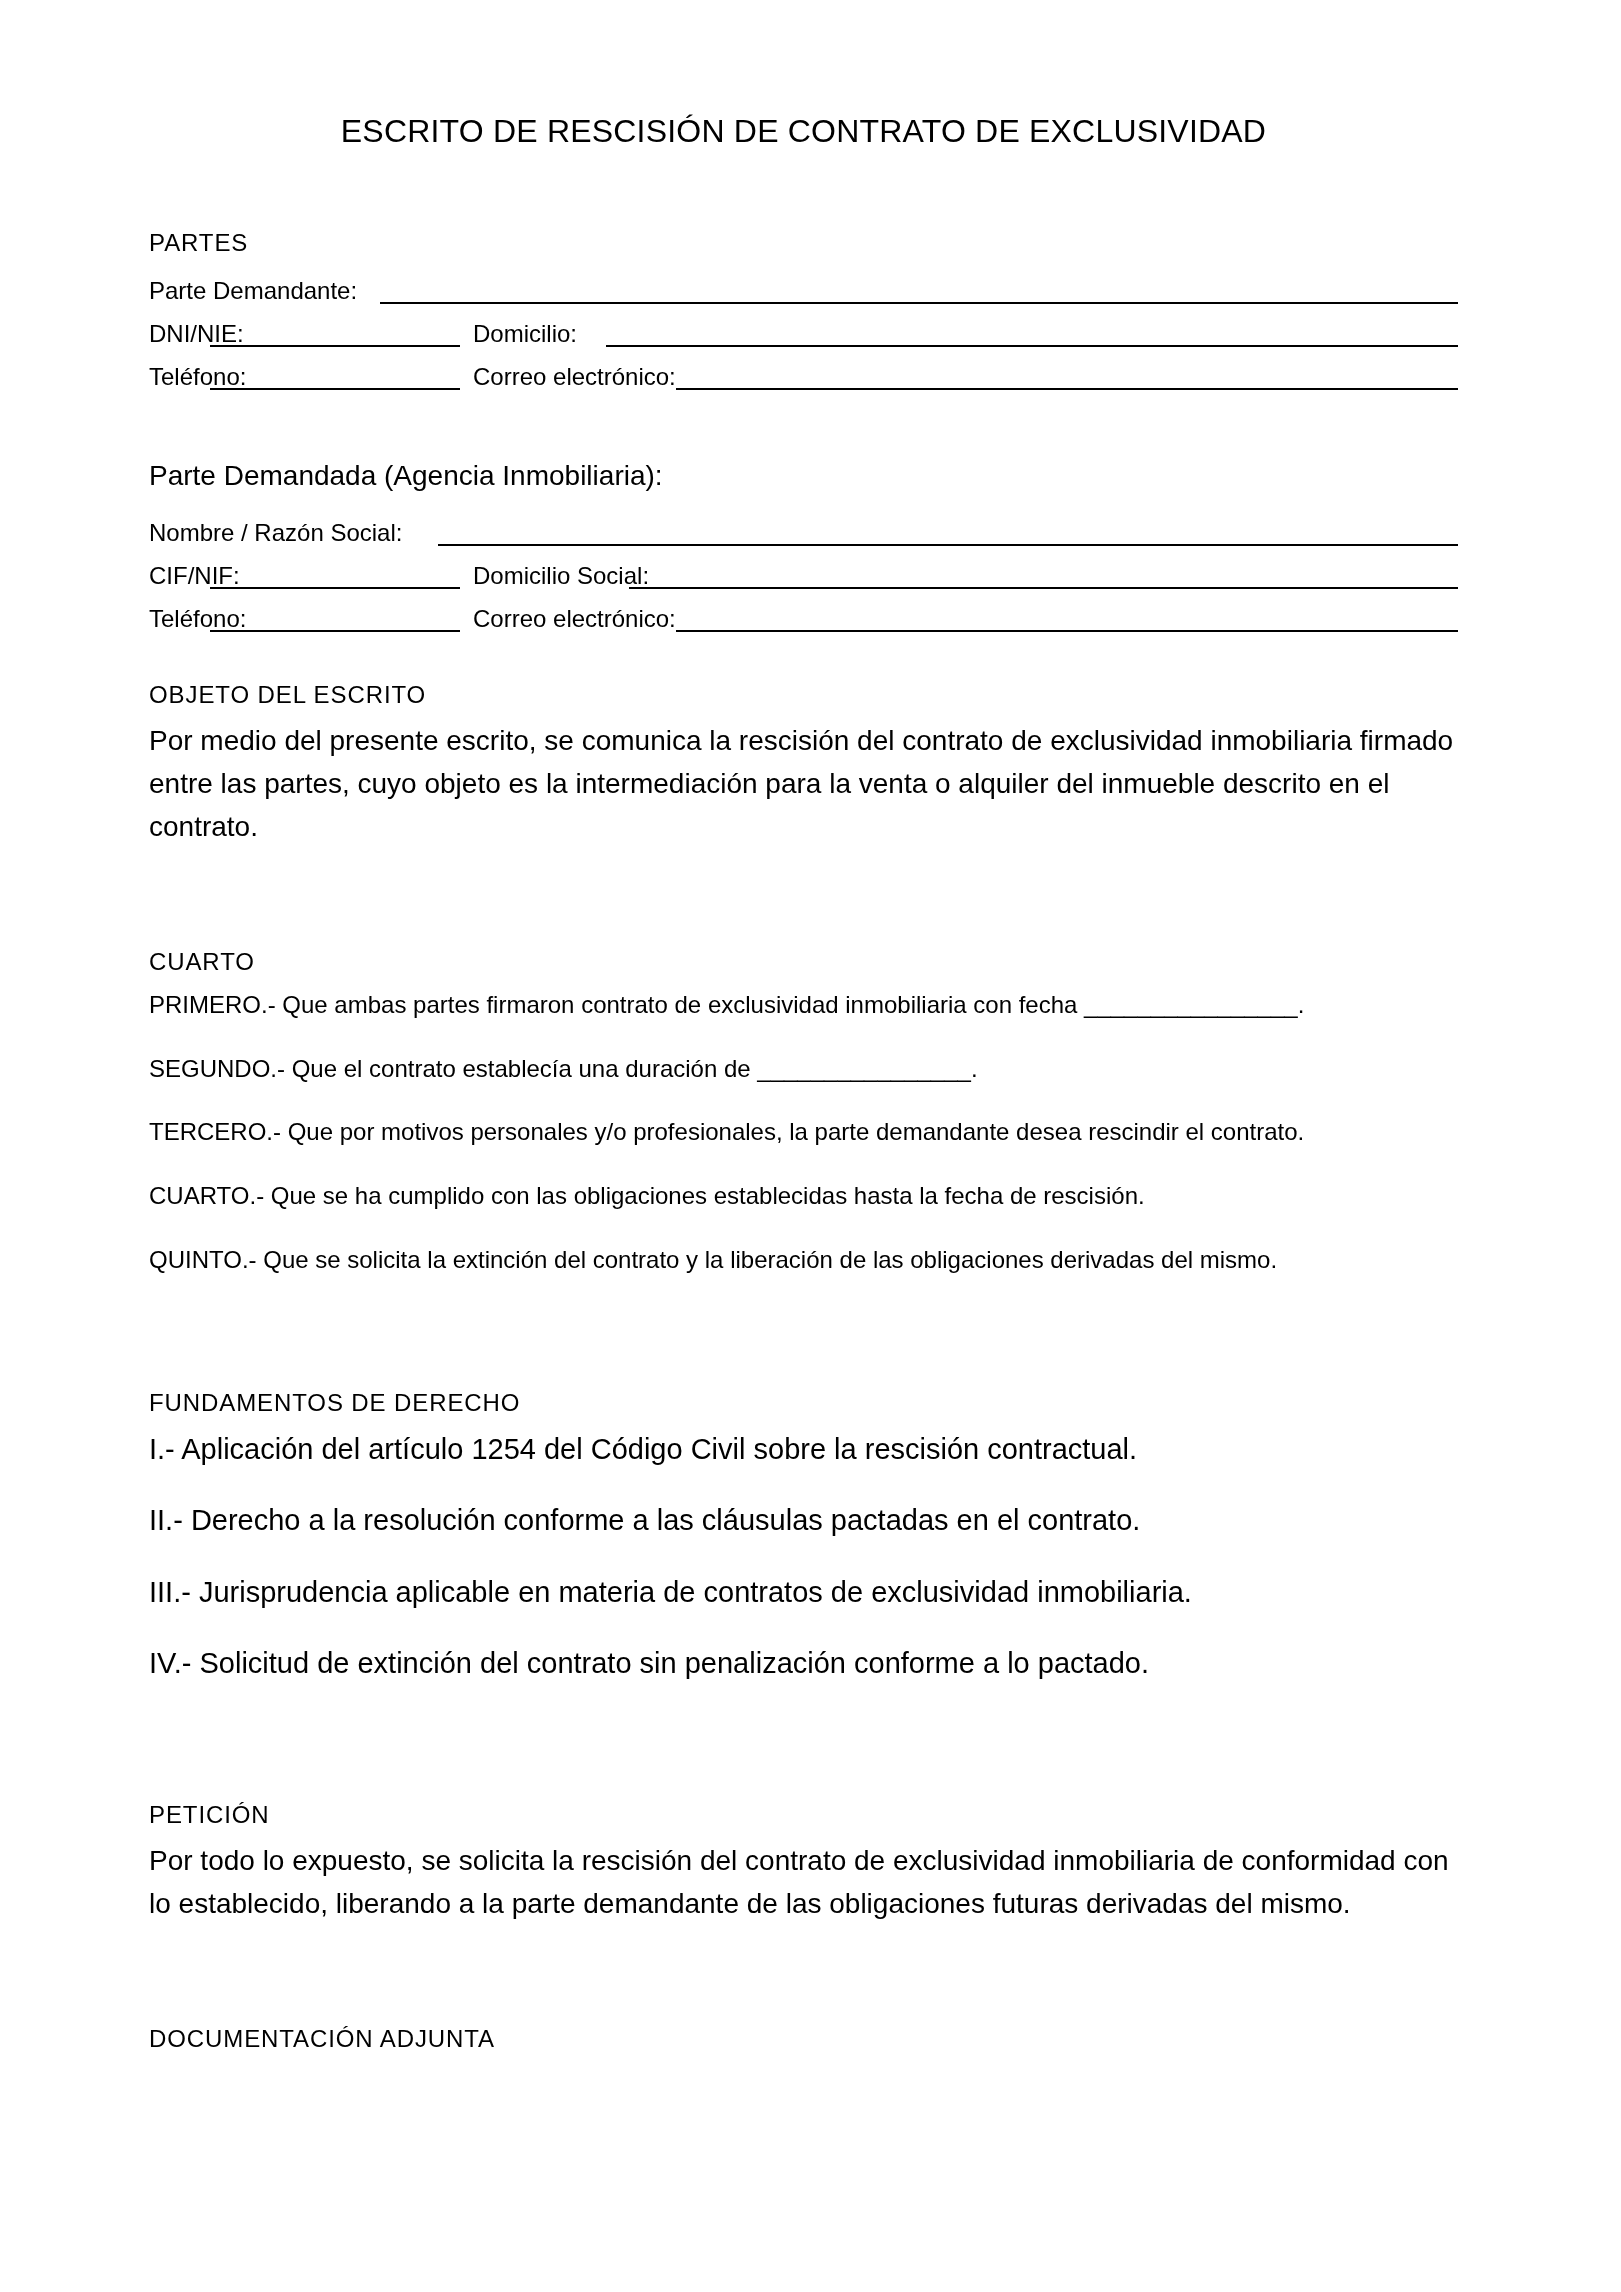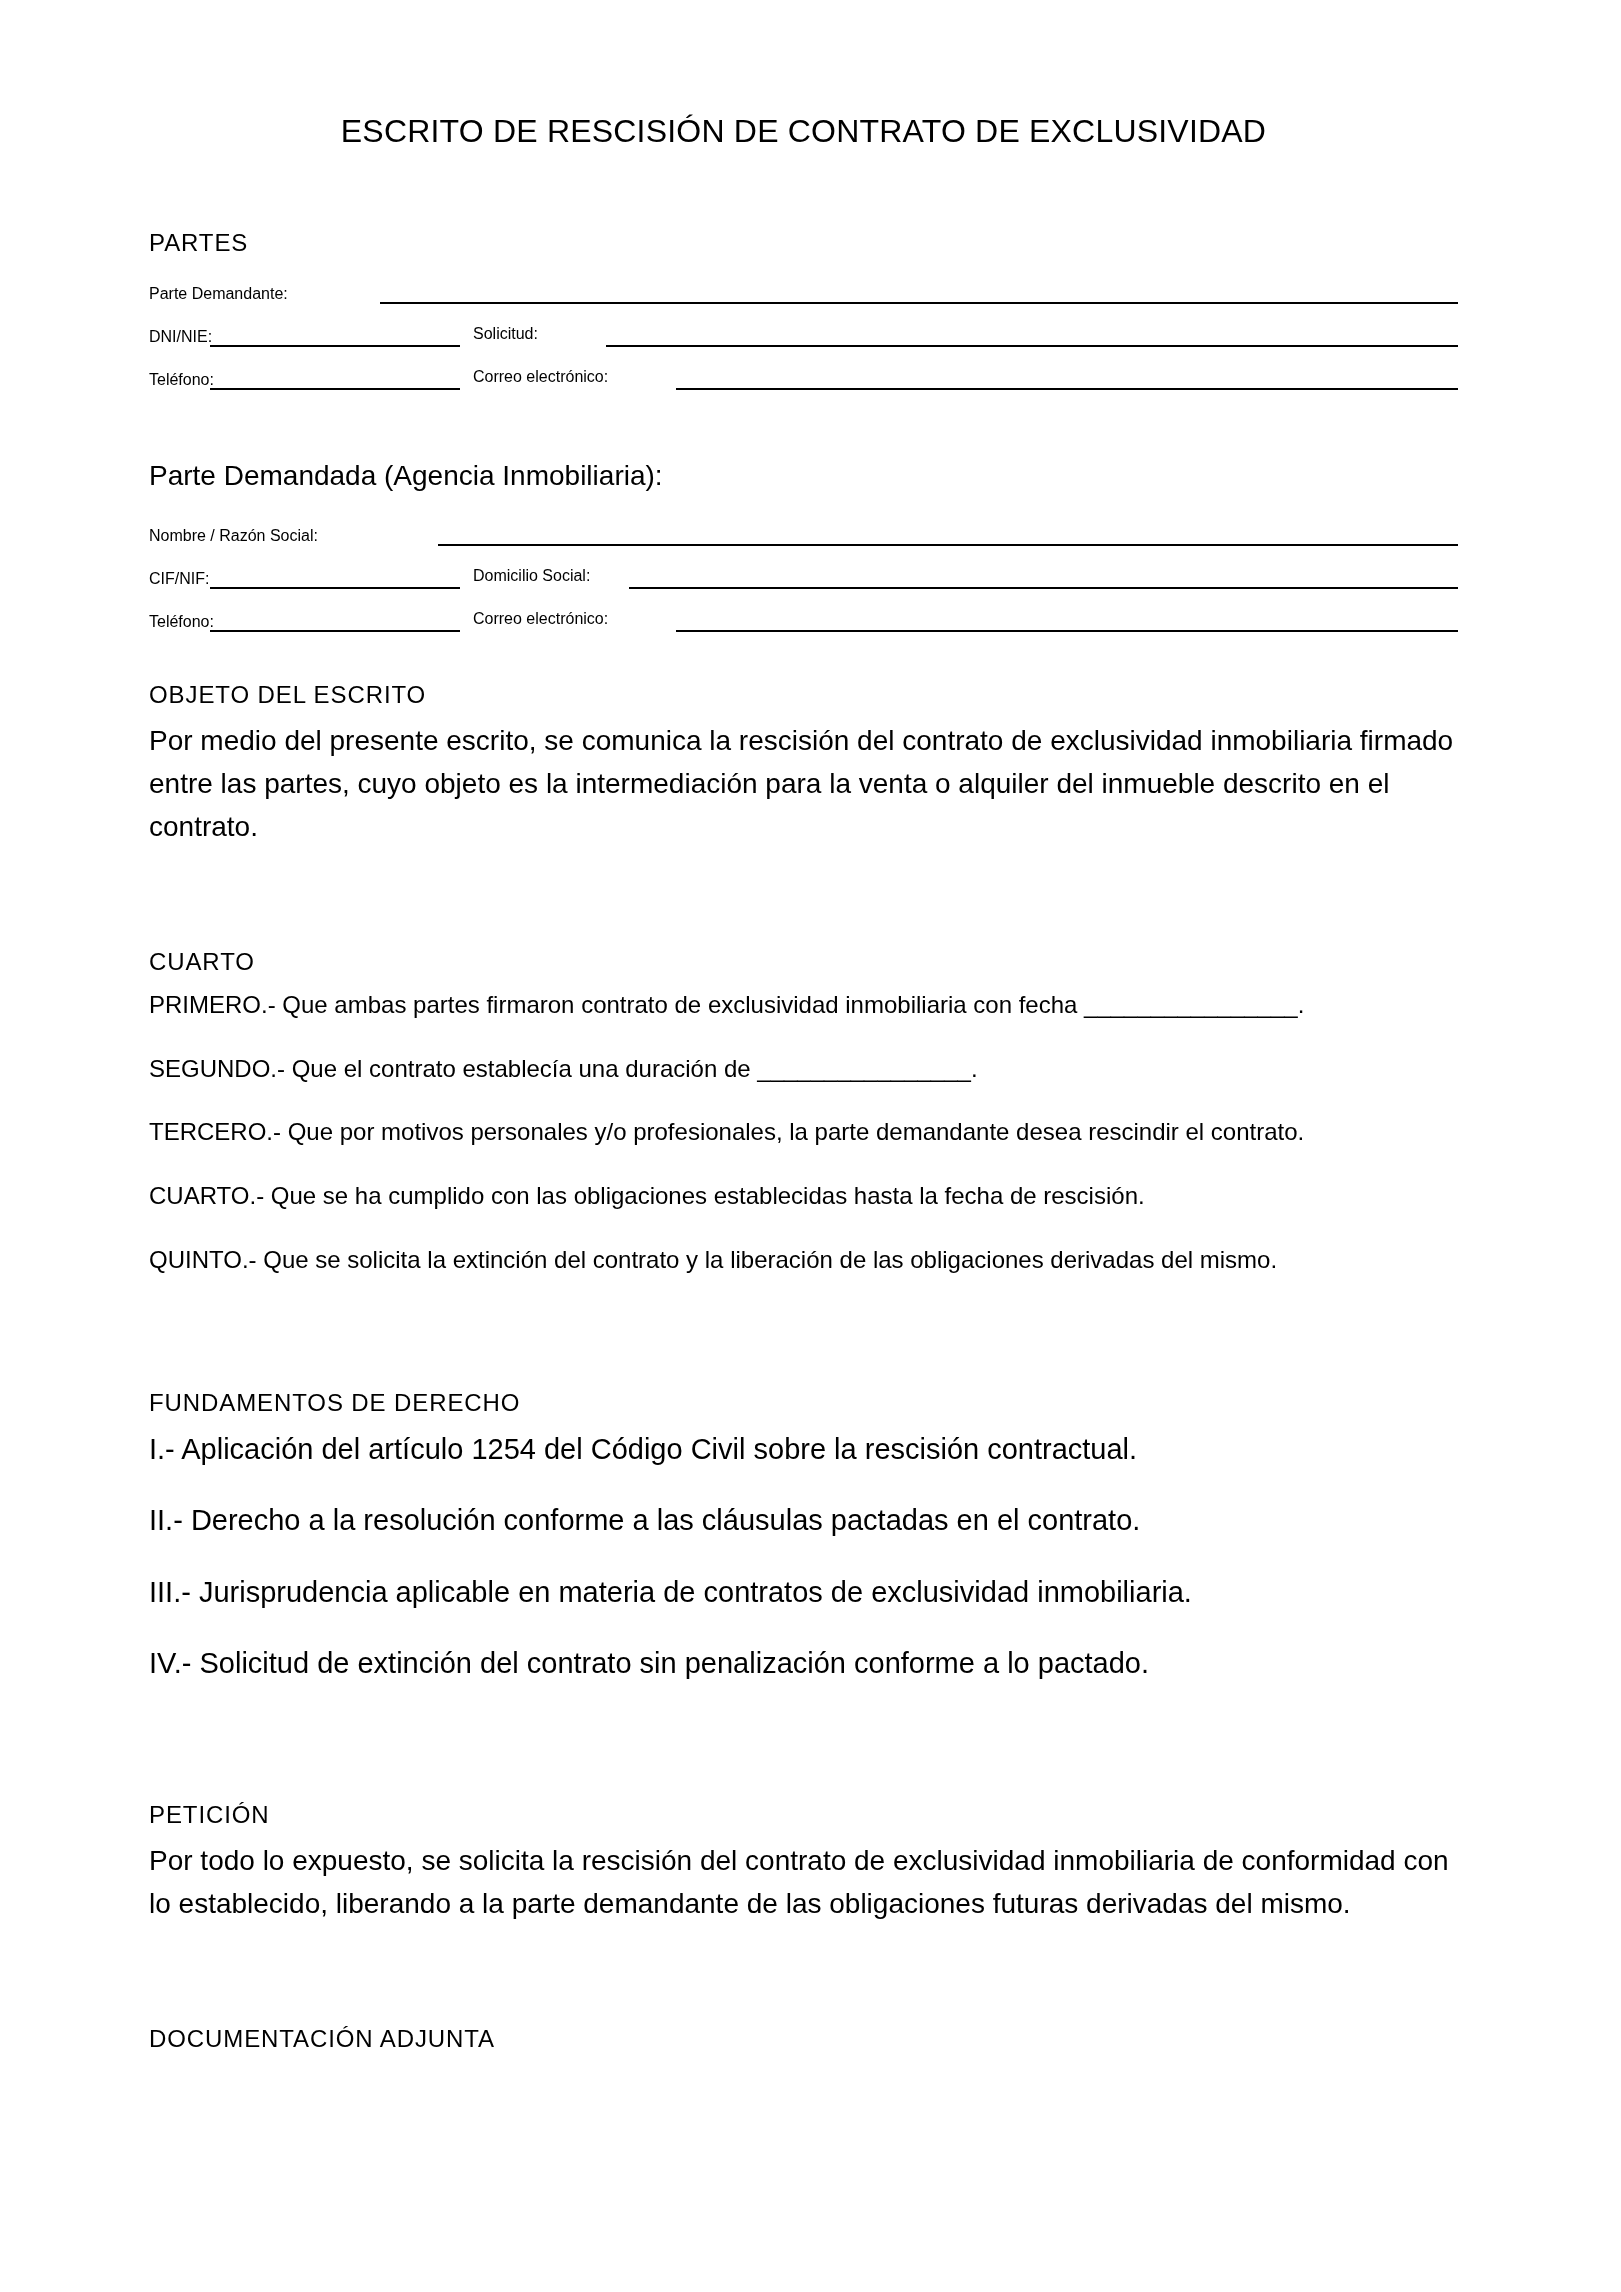--- a/index.html
+++ b/index.html
@@ -60,21 +60,21 @@
   
   .form-row {
     position: relative;
     height: 43px;
     font-size: 24px;
     line-height: 43px;
     white-space: nowrap;
   }
   .form-label {
     display: inline-block;
-    font-size: 16px;
+    font-size: 24px;
   }
   .rule {
     position: absolute;
     bottom: 7.8px;
     height: 0;
     border-bottom: 2.9px solid #000000;
   }
   .sp-14 { height: 13.7px; }
   .sp-44 { height: 43px; }
   .sp-58 { height: 57px; }
@@ -111,21 +111,21 @@
     <div class="sp-14"></div>
 
     <div class="form-row">
       <span class="form-label">Parte Demandante:</span>
       <span class="rule" style="left:231px; right:0;"></span>
     </div>
 
     <div class="form-row">
       <span class="form-label">DNI/NIE:</span>
       <span class="rule" style="left:61px; width:250px;"></span>
-      <span class="form-label" style="position:absolute; left:324px;">Solicitud:</span>
+      <span class="form-label" style="position:absolute; left:324px;">Domicilio:</span>
       <span class="rule" style="left:457px; right:0;"></span>
     </div>
 
     <div class="form-row">
       <span class="form-label">Teléfono:</span>
       <span class="rule" style="left:61px; width:250px;"></span>
       <span class="form-label" style="position:absolute; left:324px;">Correo electrónico:</span>
       <span class="rule" style="left:527px; right:0;"></span>
     </div>
 

